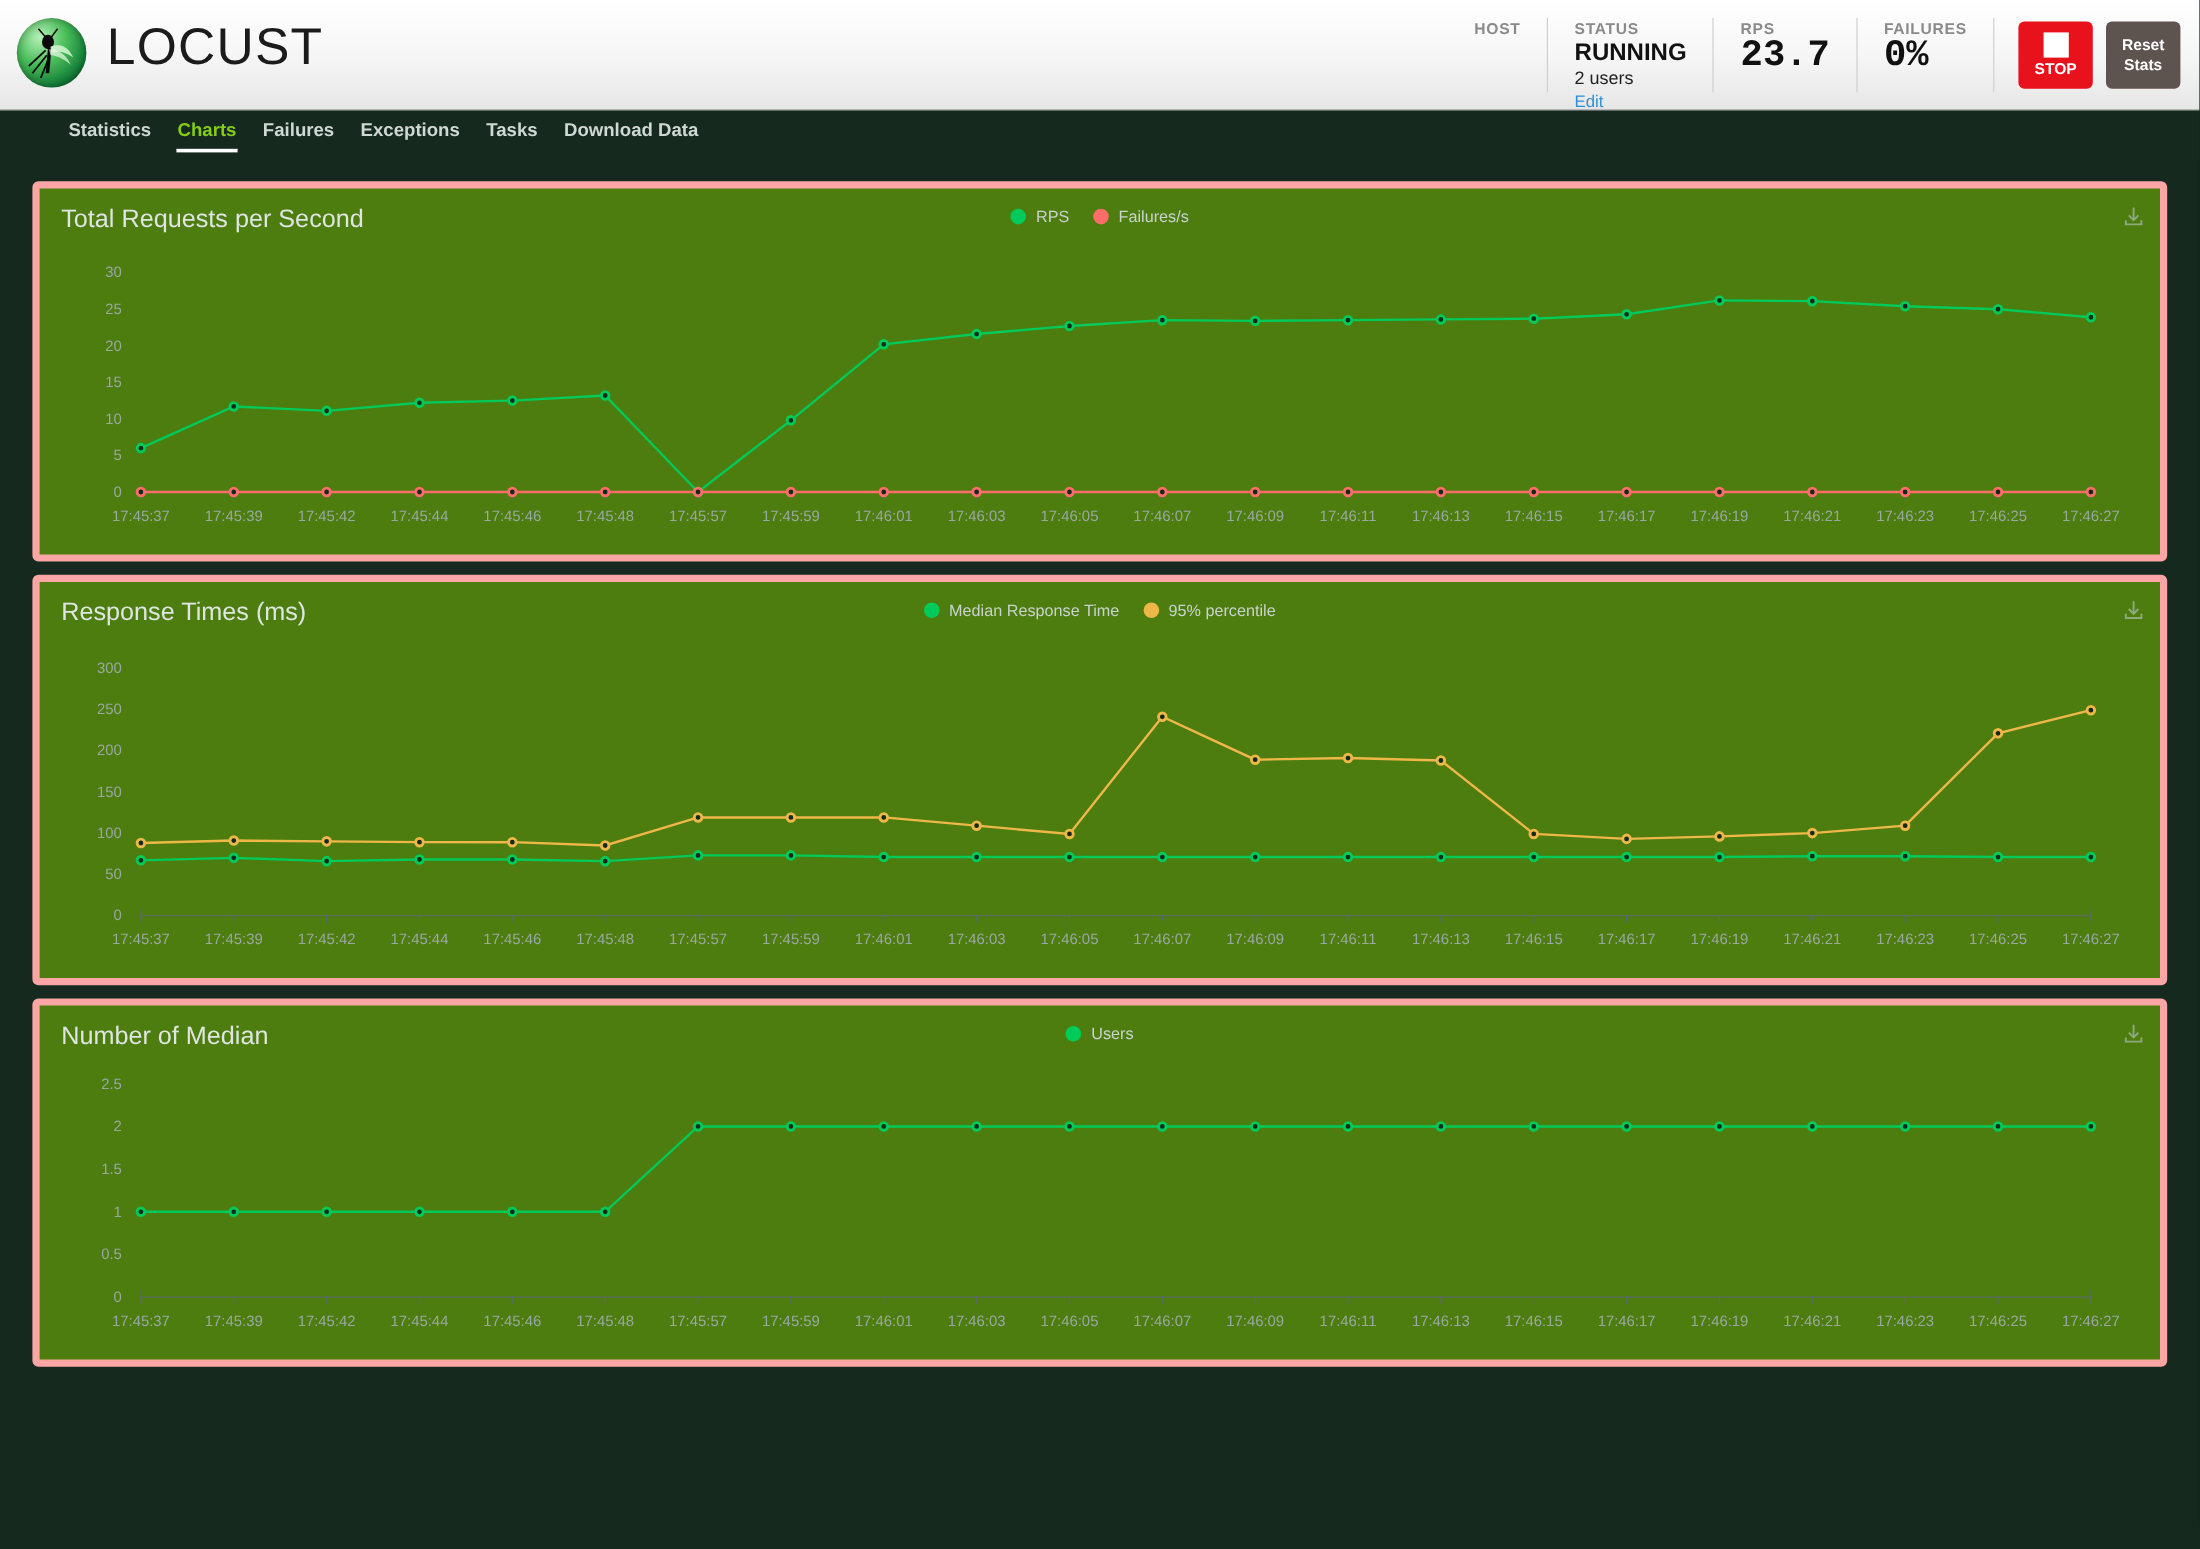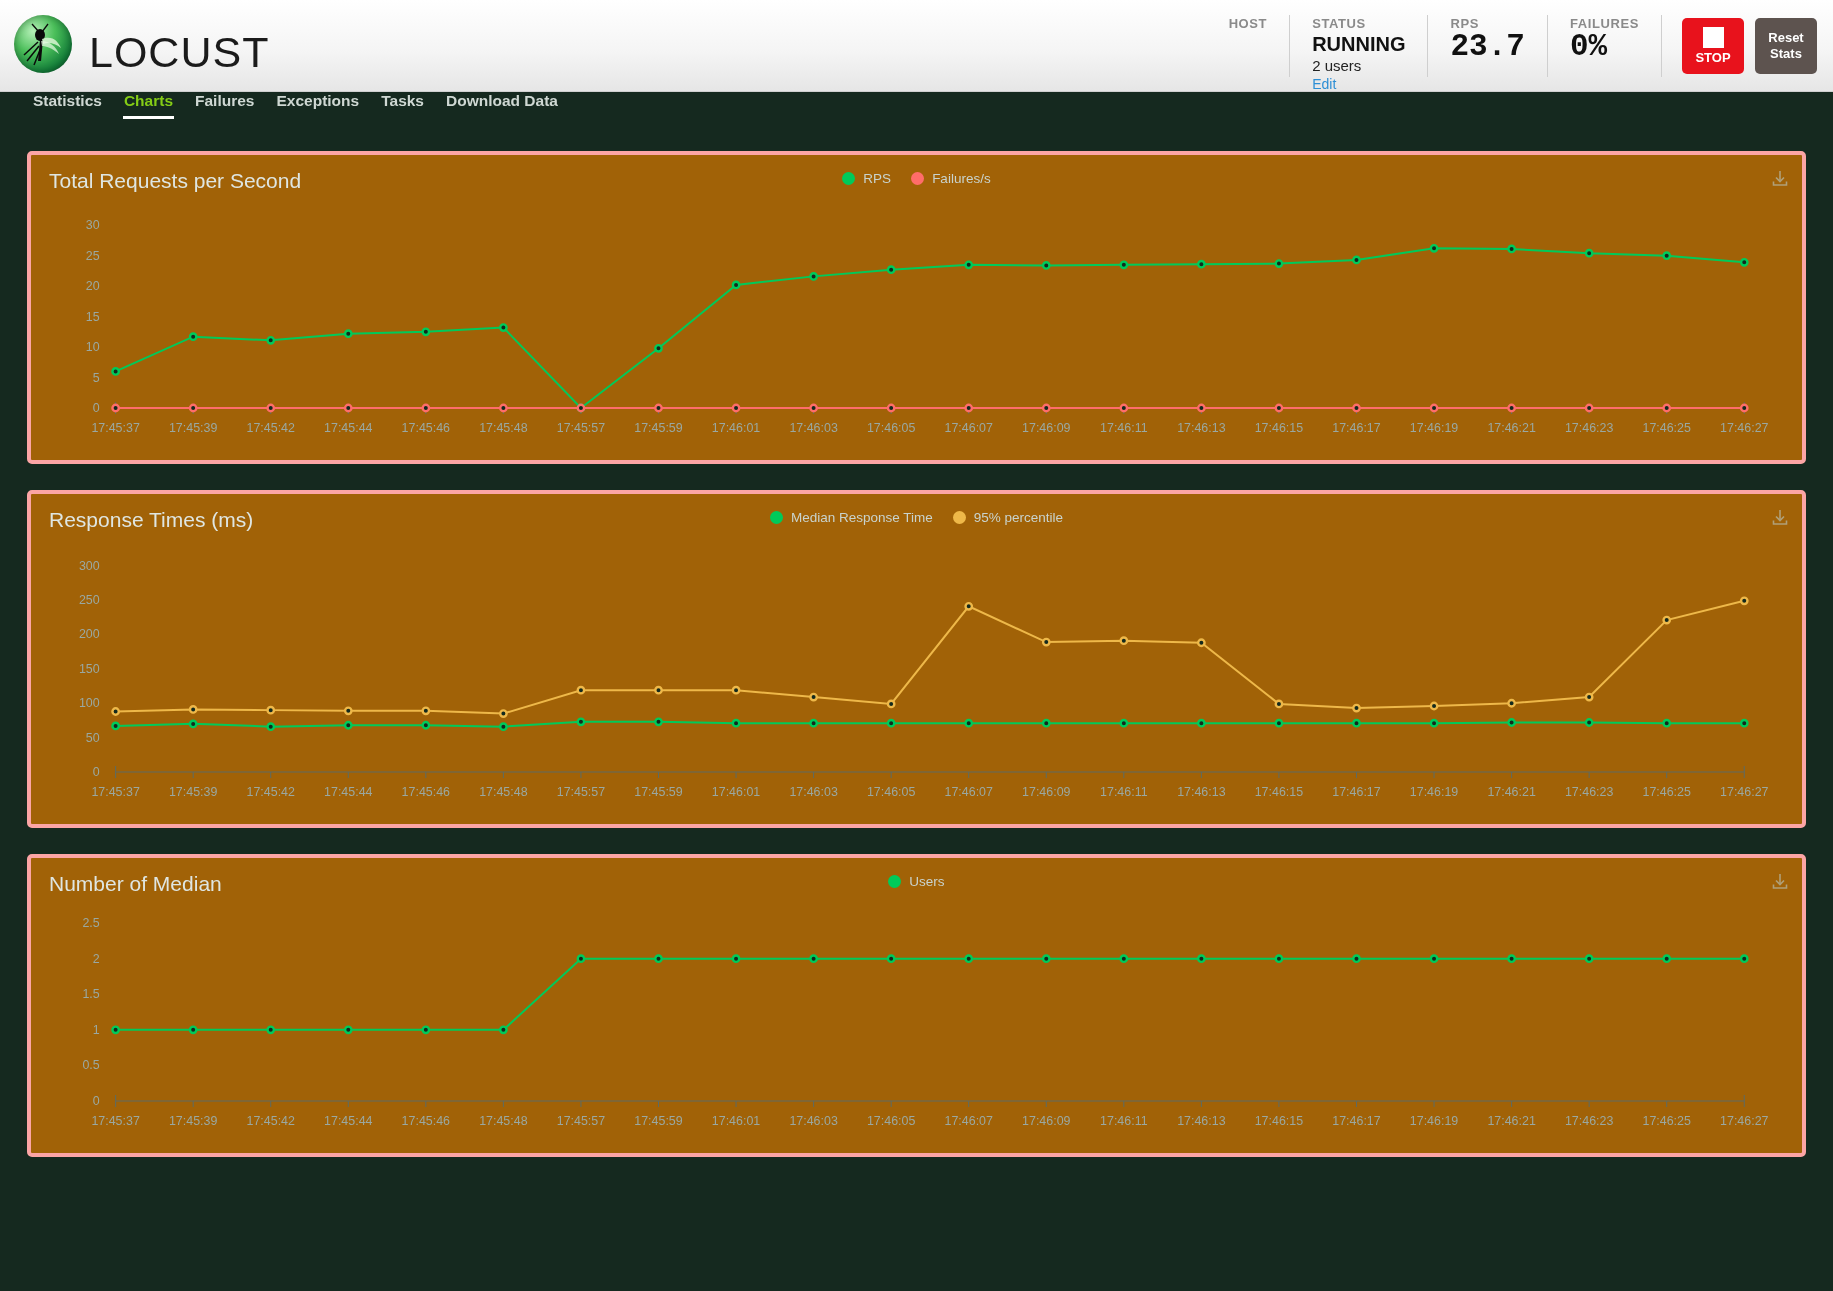--- a/index.html
+++ b/index.html
@@ -13,21 +13,21 @@
 
   
   .topbar {
     position: relative;
     height: 92px;
     background: linear-gradient(to bottom, #ffffff 0%, #f5f5f5 55%, #e6e6e6 100%);
     display: flex;
     align-items: center;
     border-bottom: 1px solid #d0d0d0;
   }
-  .brand { display: flex; align-items: flex-end; padding-left: 14px; }
+  .brand { display: flex; align-items: flex-start; padding-left: 14px; }
   .logo-wrap { width: 62px; height: 62px; position: relative; }
   .logo-circle {
     width: 58px; height: 58px; border-radius: 50%;
     background: radial-gradient(circle at 33% 28%, #b6f0b8 0%, #4bbf5a 38%, #14803a 72%, #05401e 100%);
     position: relative; overflow: hidden;
     box-shadow: inset 0 0 8px rgba(0,0,0,.35);
   }
   .logo-circle svg { position: absolute; left: 0; top: 0; }
   .brand-name {
     font-size: 43px;
@@ -66,41 +66,41 @@
   .btn-stop .lbl { color: #fff; font-size: 13px; font-weight: bold; }
   .btn-reset {
     width: 62px; height: 56px; border-radius: 5px; background: #5d534f;
     color: #fff; font-size: 13px; font-weight: bold; line-height: 16px;
     display: flex; align-items: center; justify-content: center; text-align: center;
     cursor: pointer; border: none;
   }
 
   
   .nav {
-    height: 42px; background: #15291f; display: flex; align-items: flex-start;
-    padding-left: 22px; gap: 0;
+    height: 42px; background: #15291f; display: flex; align-items: center;
+    padding-left: 46px; gap: 0;
   }
   .nav-item {
     color: #cfd8d3; font-size: 15.5px; font-weight: bold; padding: 0 11px 9px 11px;
     cursor: pointer; position: relative;
   }
   .nav-item.active { color: #84cc16; }
   .nav-item.active::after {
     content: ""; position: absolute; left: 10px; right: 10px; bottom: 0;
     height: 3px; background: #ffffff;
   }
 
   
   .content { padding: 17px 27px 0 27px; }
   .panel {
-    background: #a16207;
-    border: 4px solid #fca5a5;
+    background: #4d7c0f;
+    border: 6px solid #fca5a5;
     border-radius: 5px;
     position: relative;
-    margin-bottom: 26px;
+    margin-bottom: 11px;
   }
   .panel-title {
     position: absolute; left: 18px; top: 14px;
     font-size: 21px; color: #dfe6e2; font-weight: 400;
     font-family: "Liberation Sans", sans-serif;
   }
   .panel-legend {
     position: absolute; top: 16px; left: 0; right: 0;
     display: flex; justify-content: center; align-items: center; gap: 20px;
     pointer-events: none;

